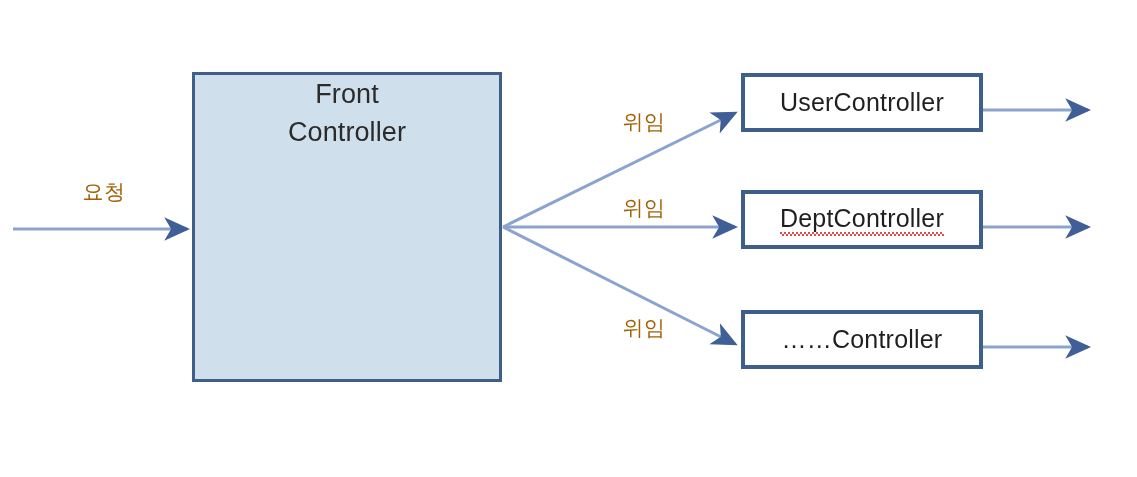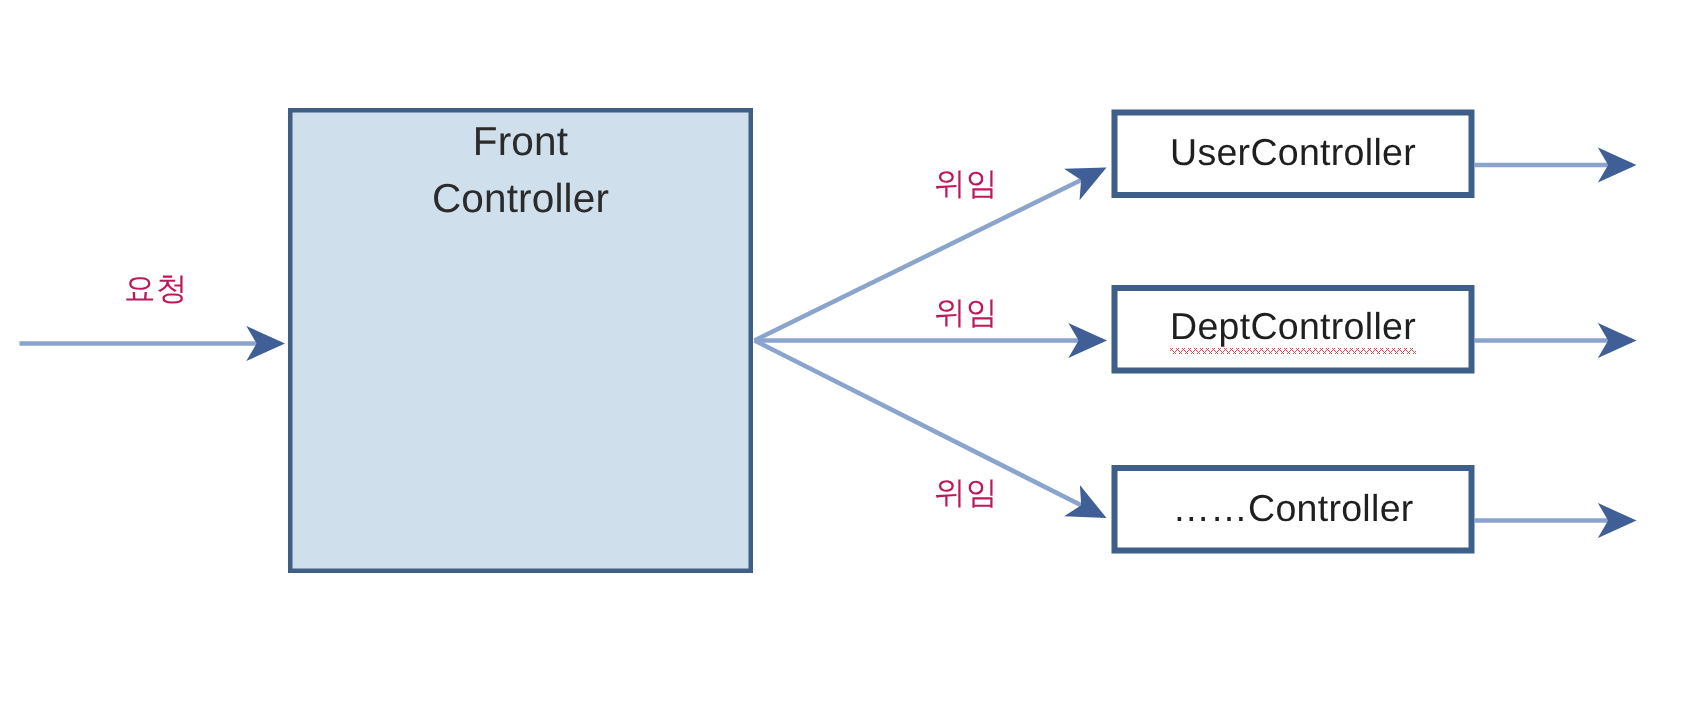--- a/index.html
+++ b/index.html
@@ -81,21 +81,21 @@
     background-size: 4px 4px;
     background-repeat: repeat-x;
     background-position: 0 100%, 2px 100%;
     padding-bottom: 3px;
   }
 
   
   .edge-label {
     position: absolute;
     font-size: 21px;
-    color: #be185d;
+    color: #a16207;
     white-space: nowrap;
     transform: translate(-50%, -50%);
     letter-spacing: 0.4px;
   }
   .edge-label.l-request { left: 104px;  top: 192px; }
   .edge-label.l-d0      { left: 644px;  top: 122px; }
   .edge-label.l-d1      { left: 644px;  top: 208px; }
   .edge-label.l-d2      { left: 644px;  top: 328px; }
 </style>
 </head>

